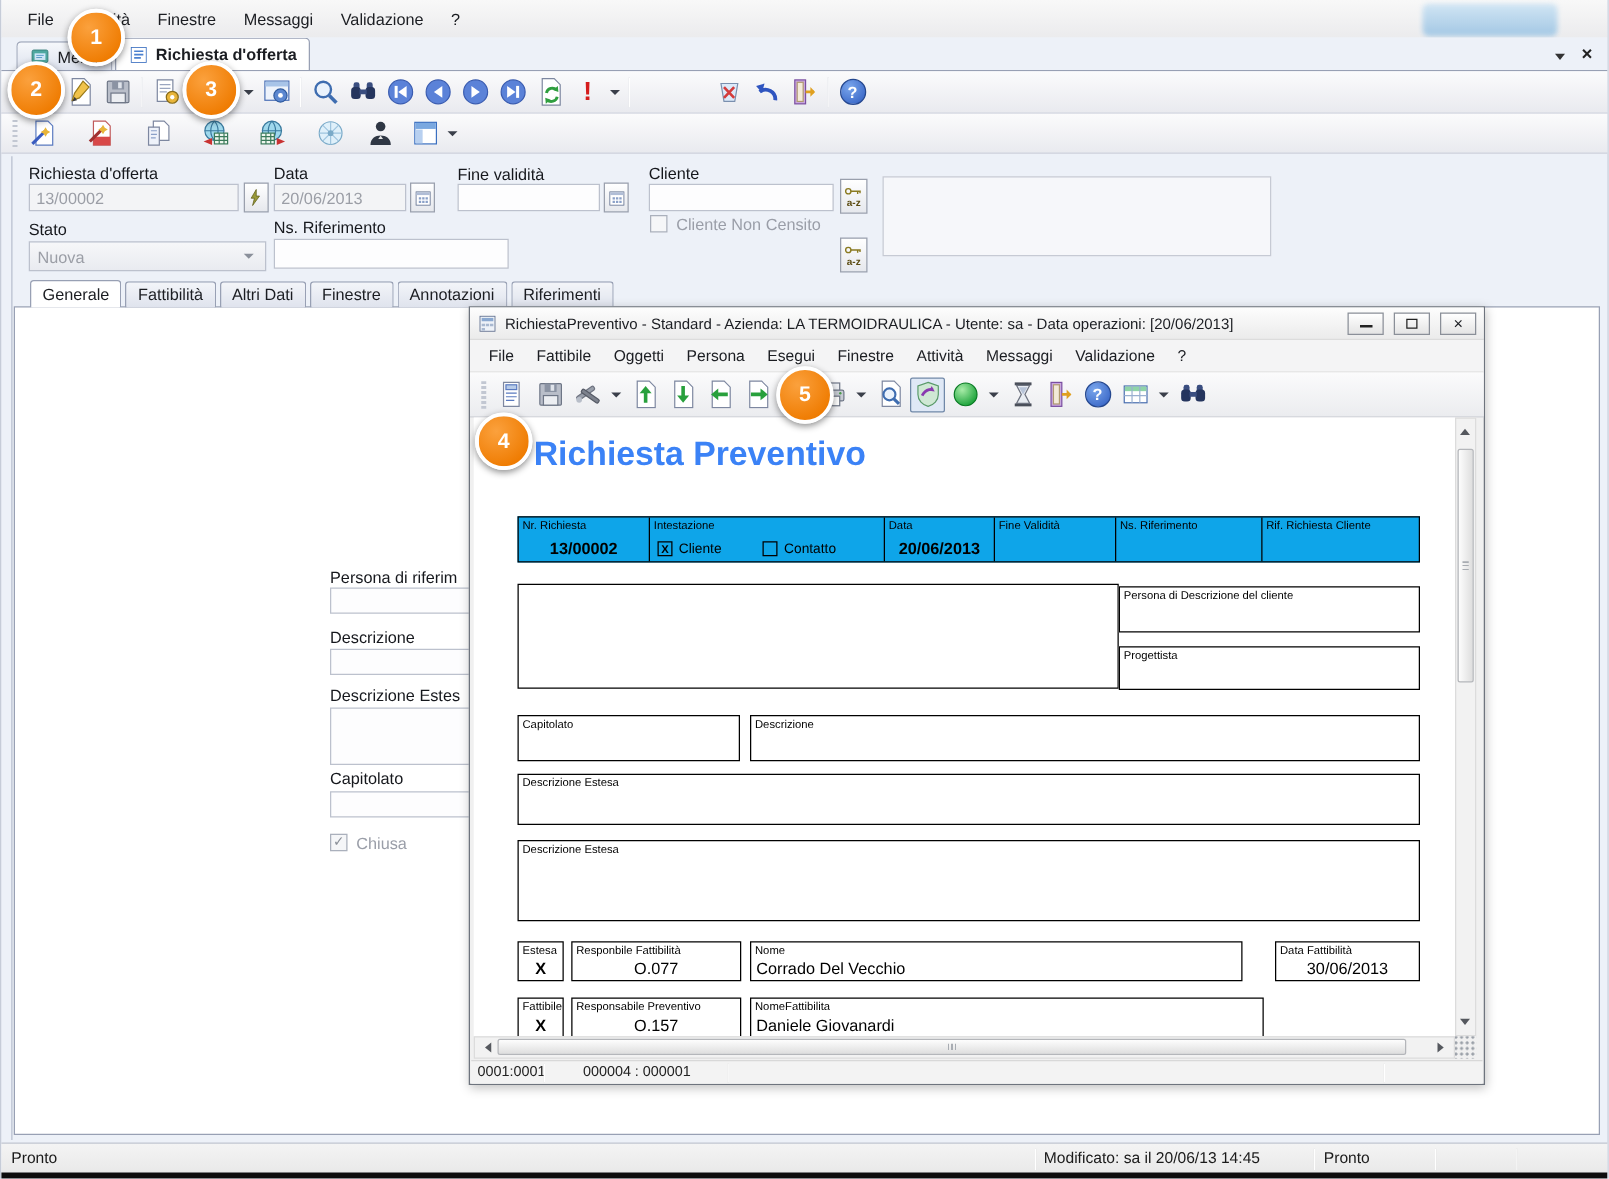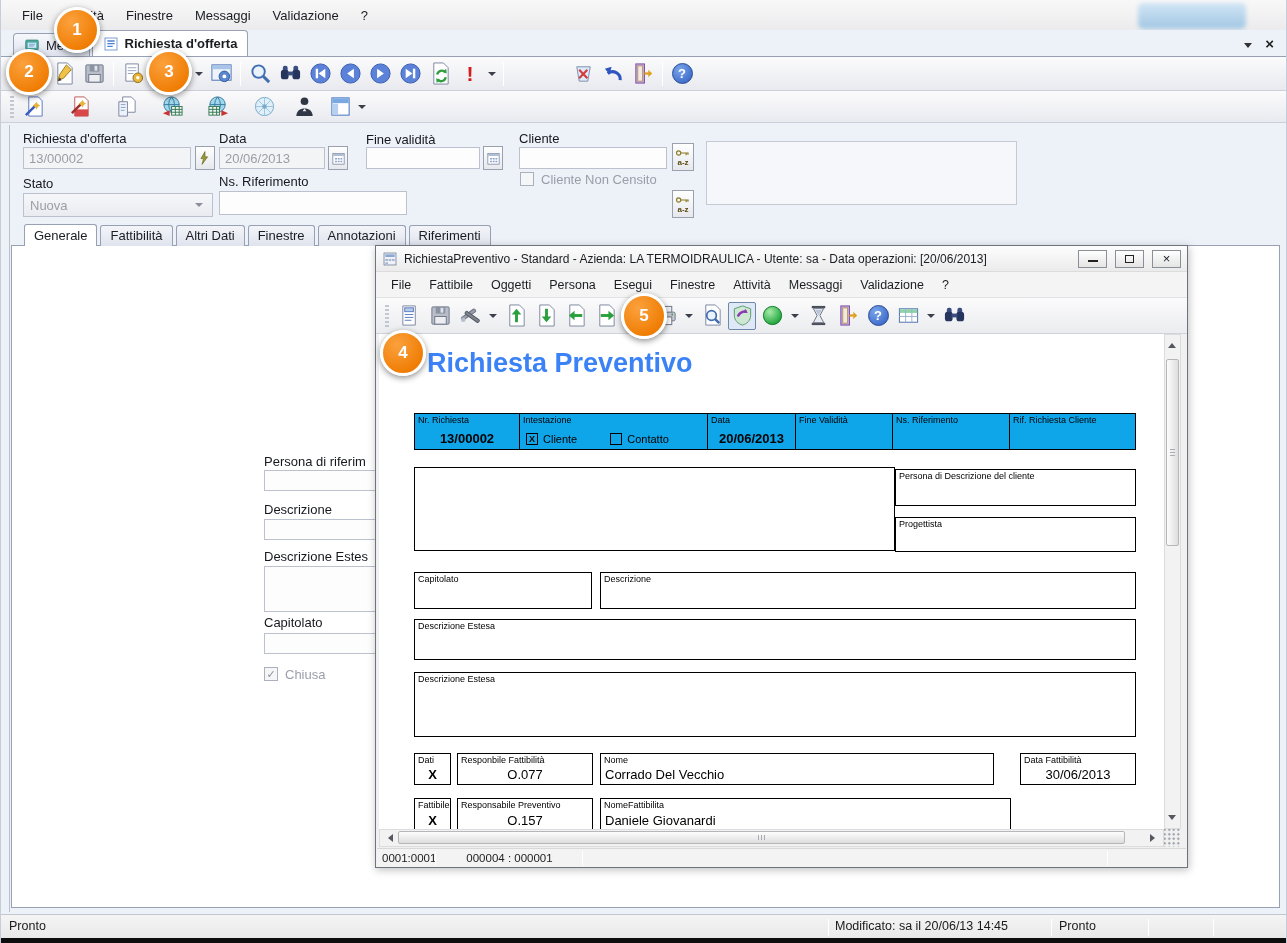--- a/index.html
+++ b/index.html
@@ -747,21 +747,21 @@
         <span class="hl">Descrizione</span>
       </div>
       <div class="rbx" style="left:35px;top:285px;width:722px;height:41px">
         <span class="hl">Descrizione Estesa</span>
       </div>
       <div class="rbx" style="left:35px;top:338px;width:722px;height:65px">
         <span class="hl">Descrizione Estesa</span>
       </div>
 
       <div class="rbx" style="left:35px;top:419px;width:37px;height:32px">
-        <span class="hl">Dati</span>
+        <span class="hl">Estesa</span>
         <span class="val b">X</span>
       </div>
       <div class="rbx" style="left:78px;top:419px;width:136px;height:32px">
         <span class="hl">Responbile Fattibilità</span>
         <span class="val">O.077</span>
       </div>
       <div class="rbx" style="left:221px;top:419px;width:394px;height:32px">
         <span class="hl">Nome</span>
         <span class="val left">Corrado Del Vecchio</span>
       </div>

